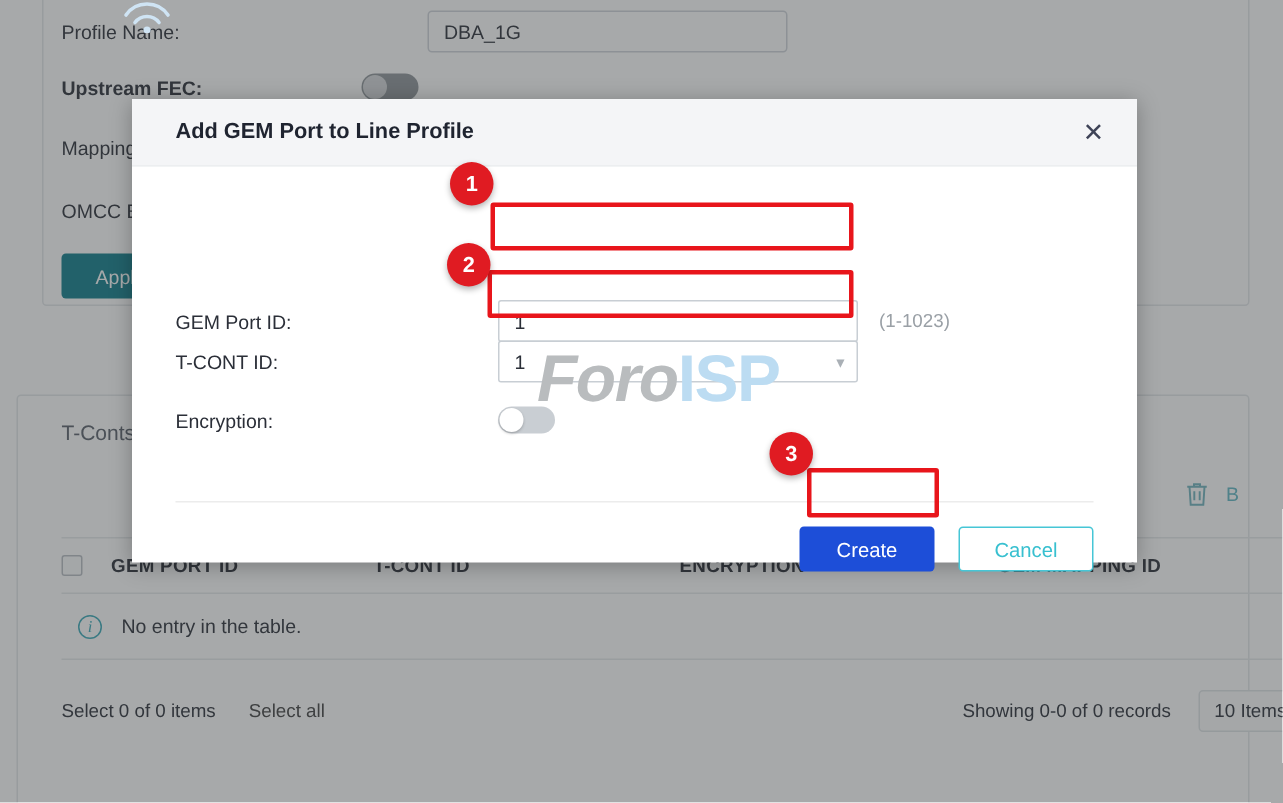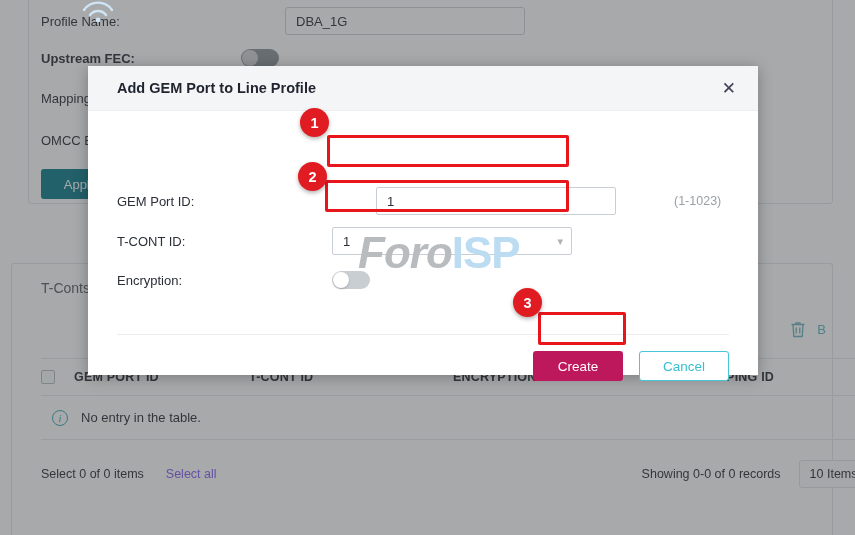--- a/index.html
+++ b/index.html
@@ -115,21 +115,21 @@
     border: 1px solid #3aa9b8; color: #3aa9b8;
     font-size: 11px; line-height: 14px; text-align: center;
     margin-left: 11px; margin-right: 13px; flex: none;
     font-family: "Liberation Serif", serif; font-style: italic;
   }
   .tbl-foot {
     position: absolute; left: 29px; right: -40px; top: 196px;
     display: flex; align-items: center;
     font-size: 12.5px; color: #2b2f38;
   }
-  .foot-link { color: #8b5cf6; margin-left: 22px; }
+  .foot-link { color: #404040; margin-left: 22px; }
   .foot-right { margin-left: auto; display: flex; align-items: center; gap: 18px; }
   .pagesize {
     border: 1px solid #dfe3e6; border-radius: 3px;
     height: 28px; padding: 0 10px;
     display: flex; align-items: center;
     background: #fbfcfc; color: #2b2f38;
   }
 
   
   .dim {
@@ -190,21 +190,21 @@
   .btn-row {
     position: absolute; right: 29px; top: 240px;
     display: flex; align-items: center; gap: 16px;
   }
   .btn {
     height: 30px; width: 90px;
     border-radius: 3px;
     display: flex; align-items: center; justify-content: center;
     font-size: 13.5px;
   }
-  .btn-create { background: #be185d; color: #ffffff; }
+  .btn-create { background: #1d4ed8; color: #ffffff; }
   .btn-cancel { background: #ffffff; color: #38c0d0; border: 1px solid #46c6d6; }
 
   
   .hl {
     position: absolute;
     border: 3px solid #e8151b;
     border-radius: 2px;
     z-index: 40;
     pointer-events: none;
   }
@@ -310,21 +310,21 @@
   <div class="dim"></div>
 
   <div class="modal">
     <div class="modal-head">
       <span class="modal-title">Add GEM Port to Line Profile</span>
       <span class="modal-close">✕</span>
     </div>
 
     <div class="modal-body">
 
-      <div class="m-row" style="left:29px; top:76px;gap:44px;">
+      <div class="m-row" style="left:29px; top:89px;">
         <span class="m-label">GEM Port ID:</span>
         <span class="m-input">1</span>
         <span class="hint">(1-1023)</span>
       </div>
 
       <div class="m-row" style="left:29px; top:116px;">
         <span class="m-label">T-CONT ID:</span>
         <span class="m-select">
           <span>1</span>
           <span class="caret">▾</span>

